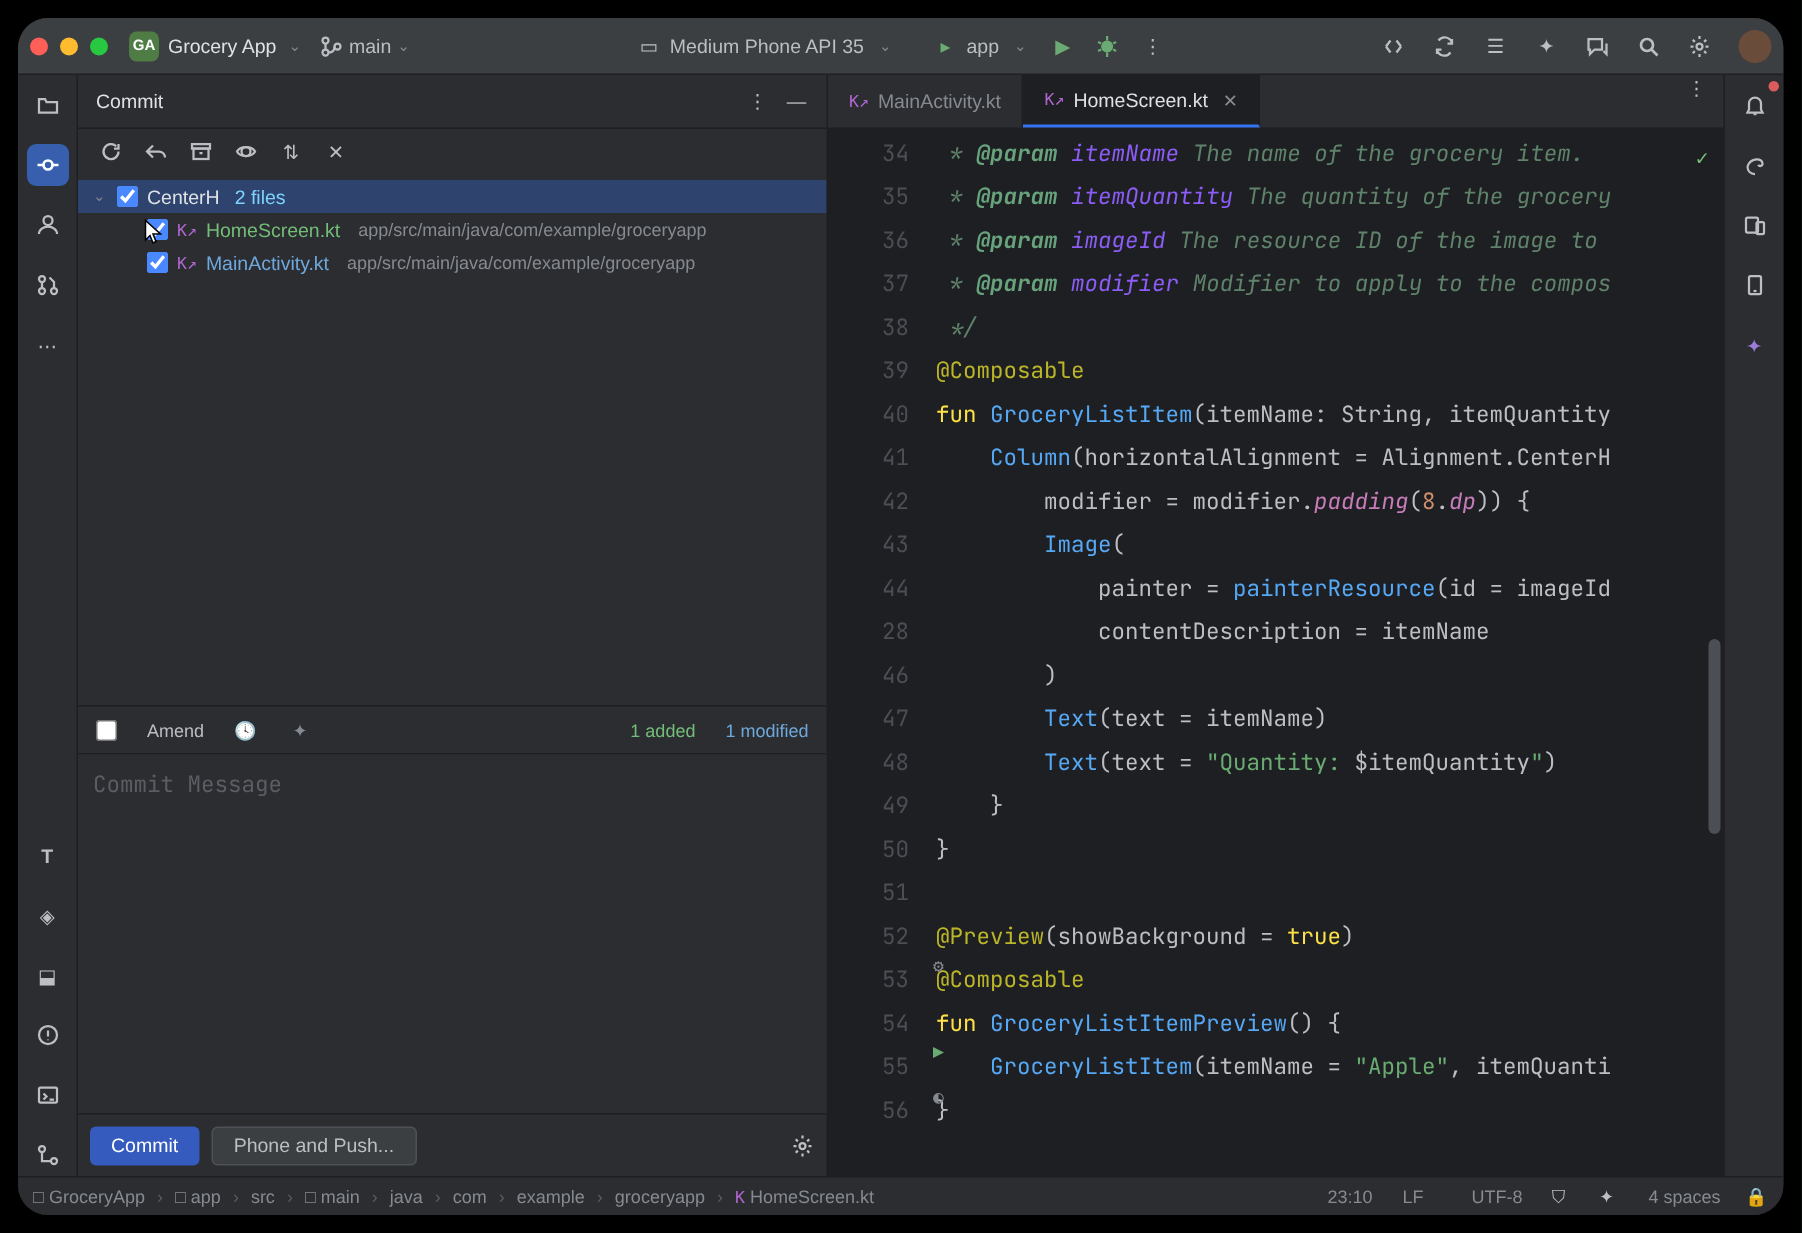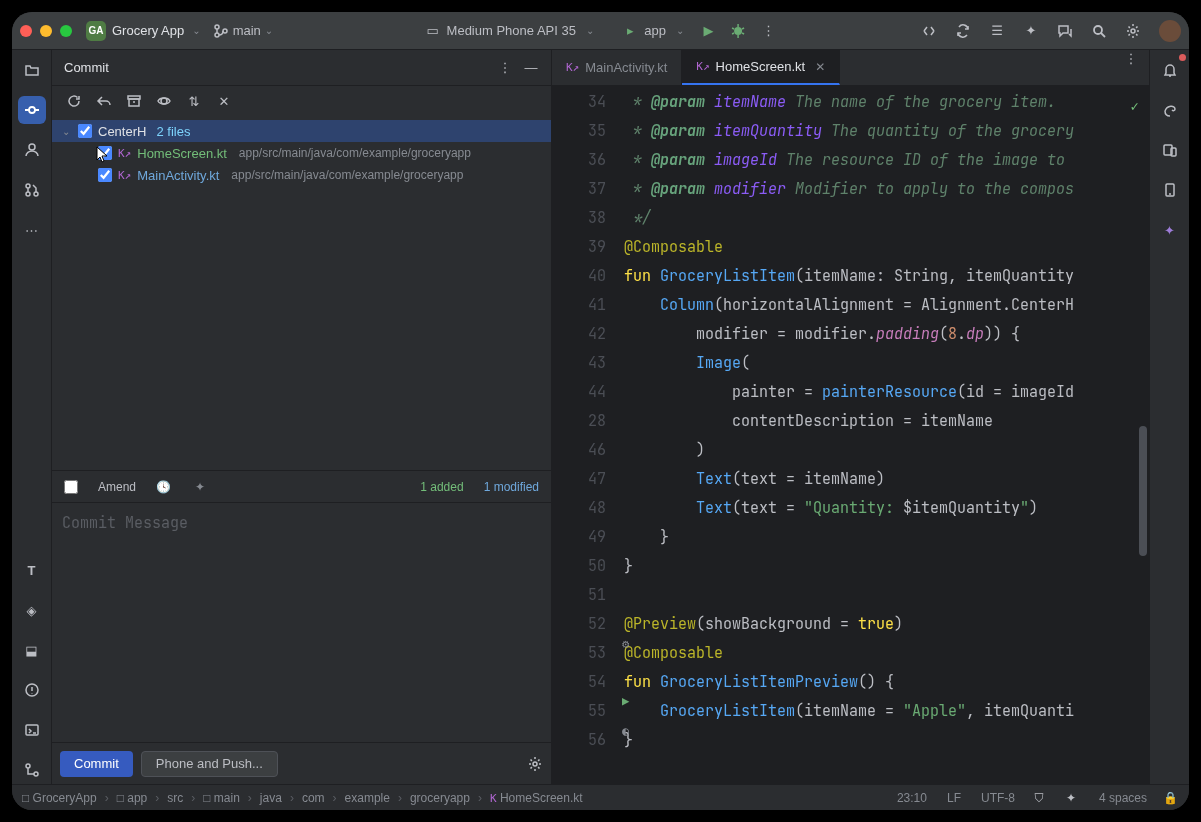--- a/index.html
+++ b/index.html
@@ -387,19 +387,19 @@
     <span>com</span>
       <span class="crumb-sep">›</span>
     <span>example</span>
       <span class="crumb-sep">›</span>
     <span>groceryapp</span>
       <span class="crumb-sep">›</span>
     <span><span class="kt">K</span> <span>HomeScreen.kt</span></span>
     <div class="spacer"></div>
     <span>23:10</span>
     <span style="margin-left:14px;">LF</span>
-    <span style="margin-left:14px;">UTF-8</span>
+    <span style="margin-left:26px;">UTF-8</span>
     <span class="icon" style="margin-left:10px;">⛉</span>
     <span class="icon" style="margin-left:10px;">✦</span>
     <span style="margin-left:14px;">4 spaces</span>
     <span class="icon" style="margin-left:10px;">🔒</span>
   </div>
 </div>
 
 </body></html>

